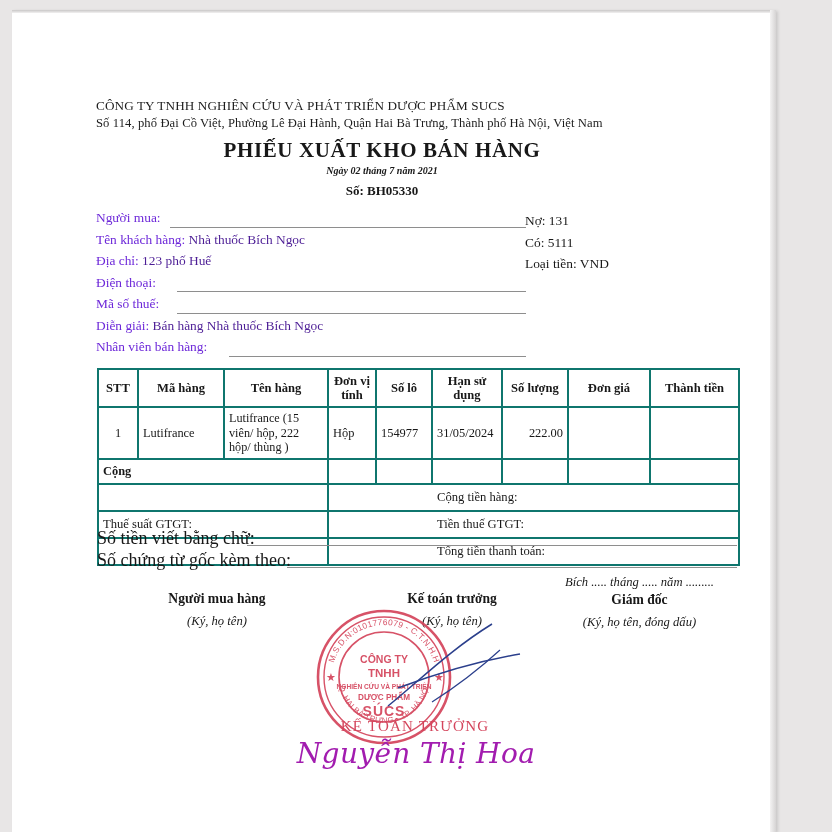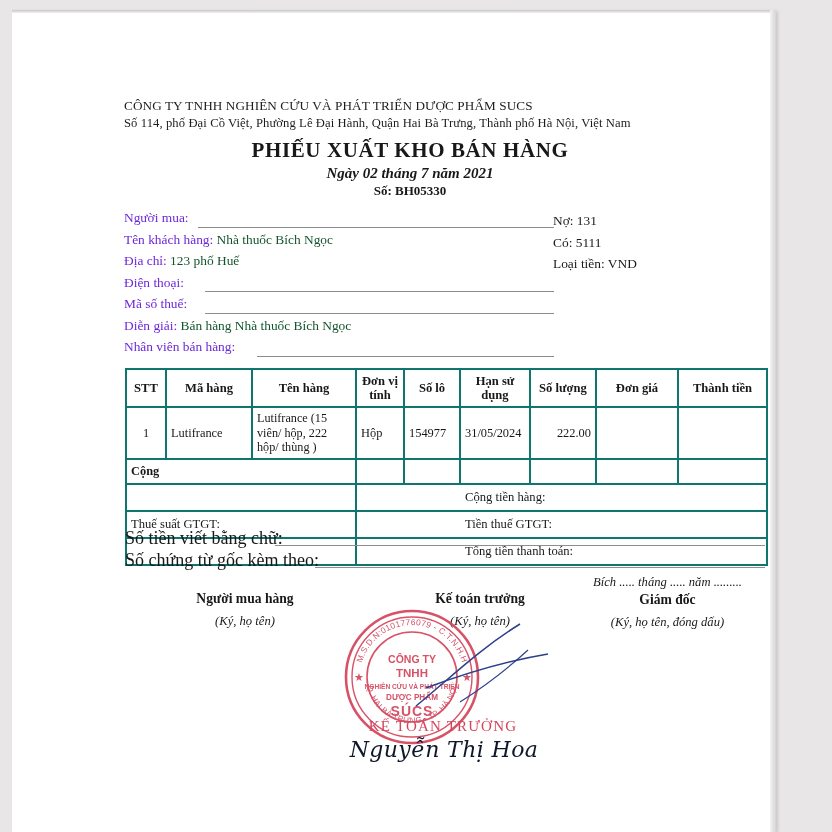--- a/index.html
+++ b/index.html
@@ -71,21 +71,21 @@
     text-align: center;
     font-size: 21px;
     font-weight: bold;
     letter-spacing: 0.6px;
   }
   #doc-date {
     position: absolute;
     left: 0; top: 155px;
     width: 764px;
     text-align: center;
-    font-size: 15px;
+    font-size: 10px;
     font-weight: bold;
     font-style: italic;
   }
   #doc-number {
     position: absolute;
     left: 0; top: 173px;
     width: 764px;
     text-align: center;
     font-size: 13px;
     font-weight: bold;
@@ -98,21 +98,21 @@
     top: 200px;
     width: 430px;
   }
   .field-row {
     position: relative;
     height: 21.5px;
     font-size: 13.4px;
     white-space: nowrap;
   }
   .field-label { color: #6d28d9; }
-  .field-value { color: #14532d; }
+  .field-value { color: #4c1d95; }
   .field-rule {
     position: absolute;
     bottom: 4px;
     height: 0;
     border-bottom: 1px solid #8e8e8e;
   }
 
   #side-block {
     position: absolute;
     left: 525px;
@@ -226,36 +226,36 @@
     color: #d4455c;
     font-size: 15px;
     letter-spacing: 1.2px;
   }
   #chief-signature {
     position: absolute;
     left: 296px;
     top: 727px;
     width: 240px;
     text-align: center;
-    color: #0f172a;
-    font-size: 22px;
+    color: #a21caf;
+    font-size: 28px;
     font-style: italic;
     font-family: "DejaVu Serif", "Liberation Serif", serif;
     letter-spacing: 0.4px;
   }
 </style>
 </head>
 <body>
 
 <div id="scan-backdrop"></div>
 <div id="paper"></div>
 <div id="paper-top-edge"></div>
 <div id="paper-right-edge"></div>
 
-<div class="sheet" style="left:28px; top:10px;">
+<div class="sheet" style="left:0; top:10px;">
 
   <div class="company-line" id="company-name">CÔNG TY TNHH NGHIÊN CỨU VÀ PHÁT TRIỂN DƯỢC PHẨM SUCS</div>
   <div class="company-line" id="company-address">Số 114, phố Đại Cồ Việt, Phường Lê Đại Hành, Quận Hai Bà Trưng, Thành phố Hà Nội, Việt Nam</div>
 
   <div id="doc-title">PHIẾU XUẤT KHO BÁN HÀNG</div>
   <div id="doc-date">Ngày 02 tháng 7 năm 2021</div>
   <div id="doc-number">Số: BH05330</div>
 
   <div id="buyer-block">
       <div class="field-row"><span class="field-label">Người mua:</span><span class="field-rule" style="left: 74px; width: 356px;"></span></div>

